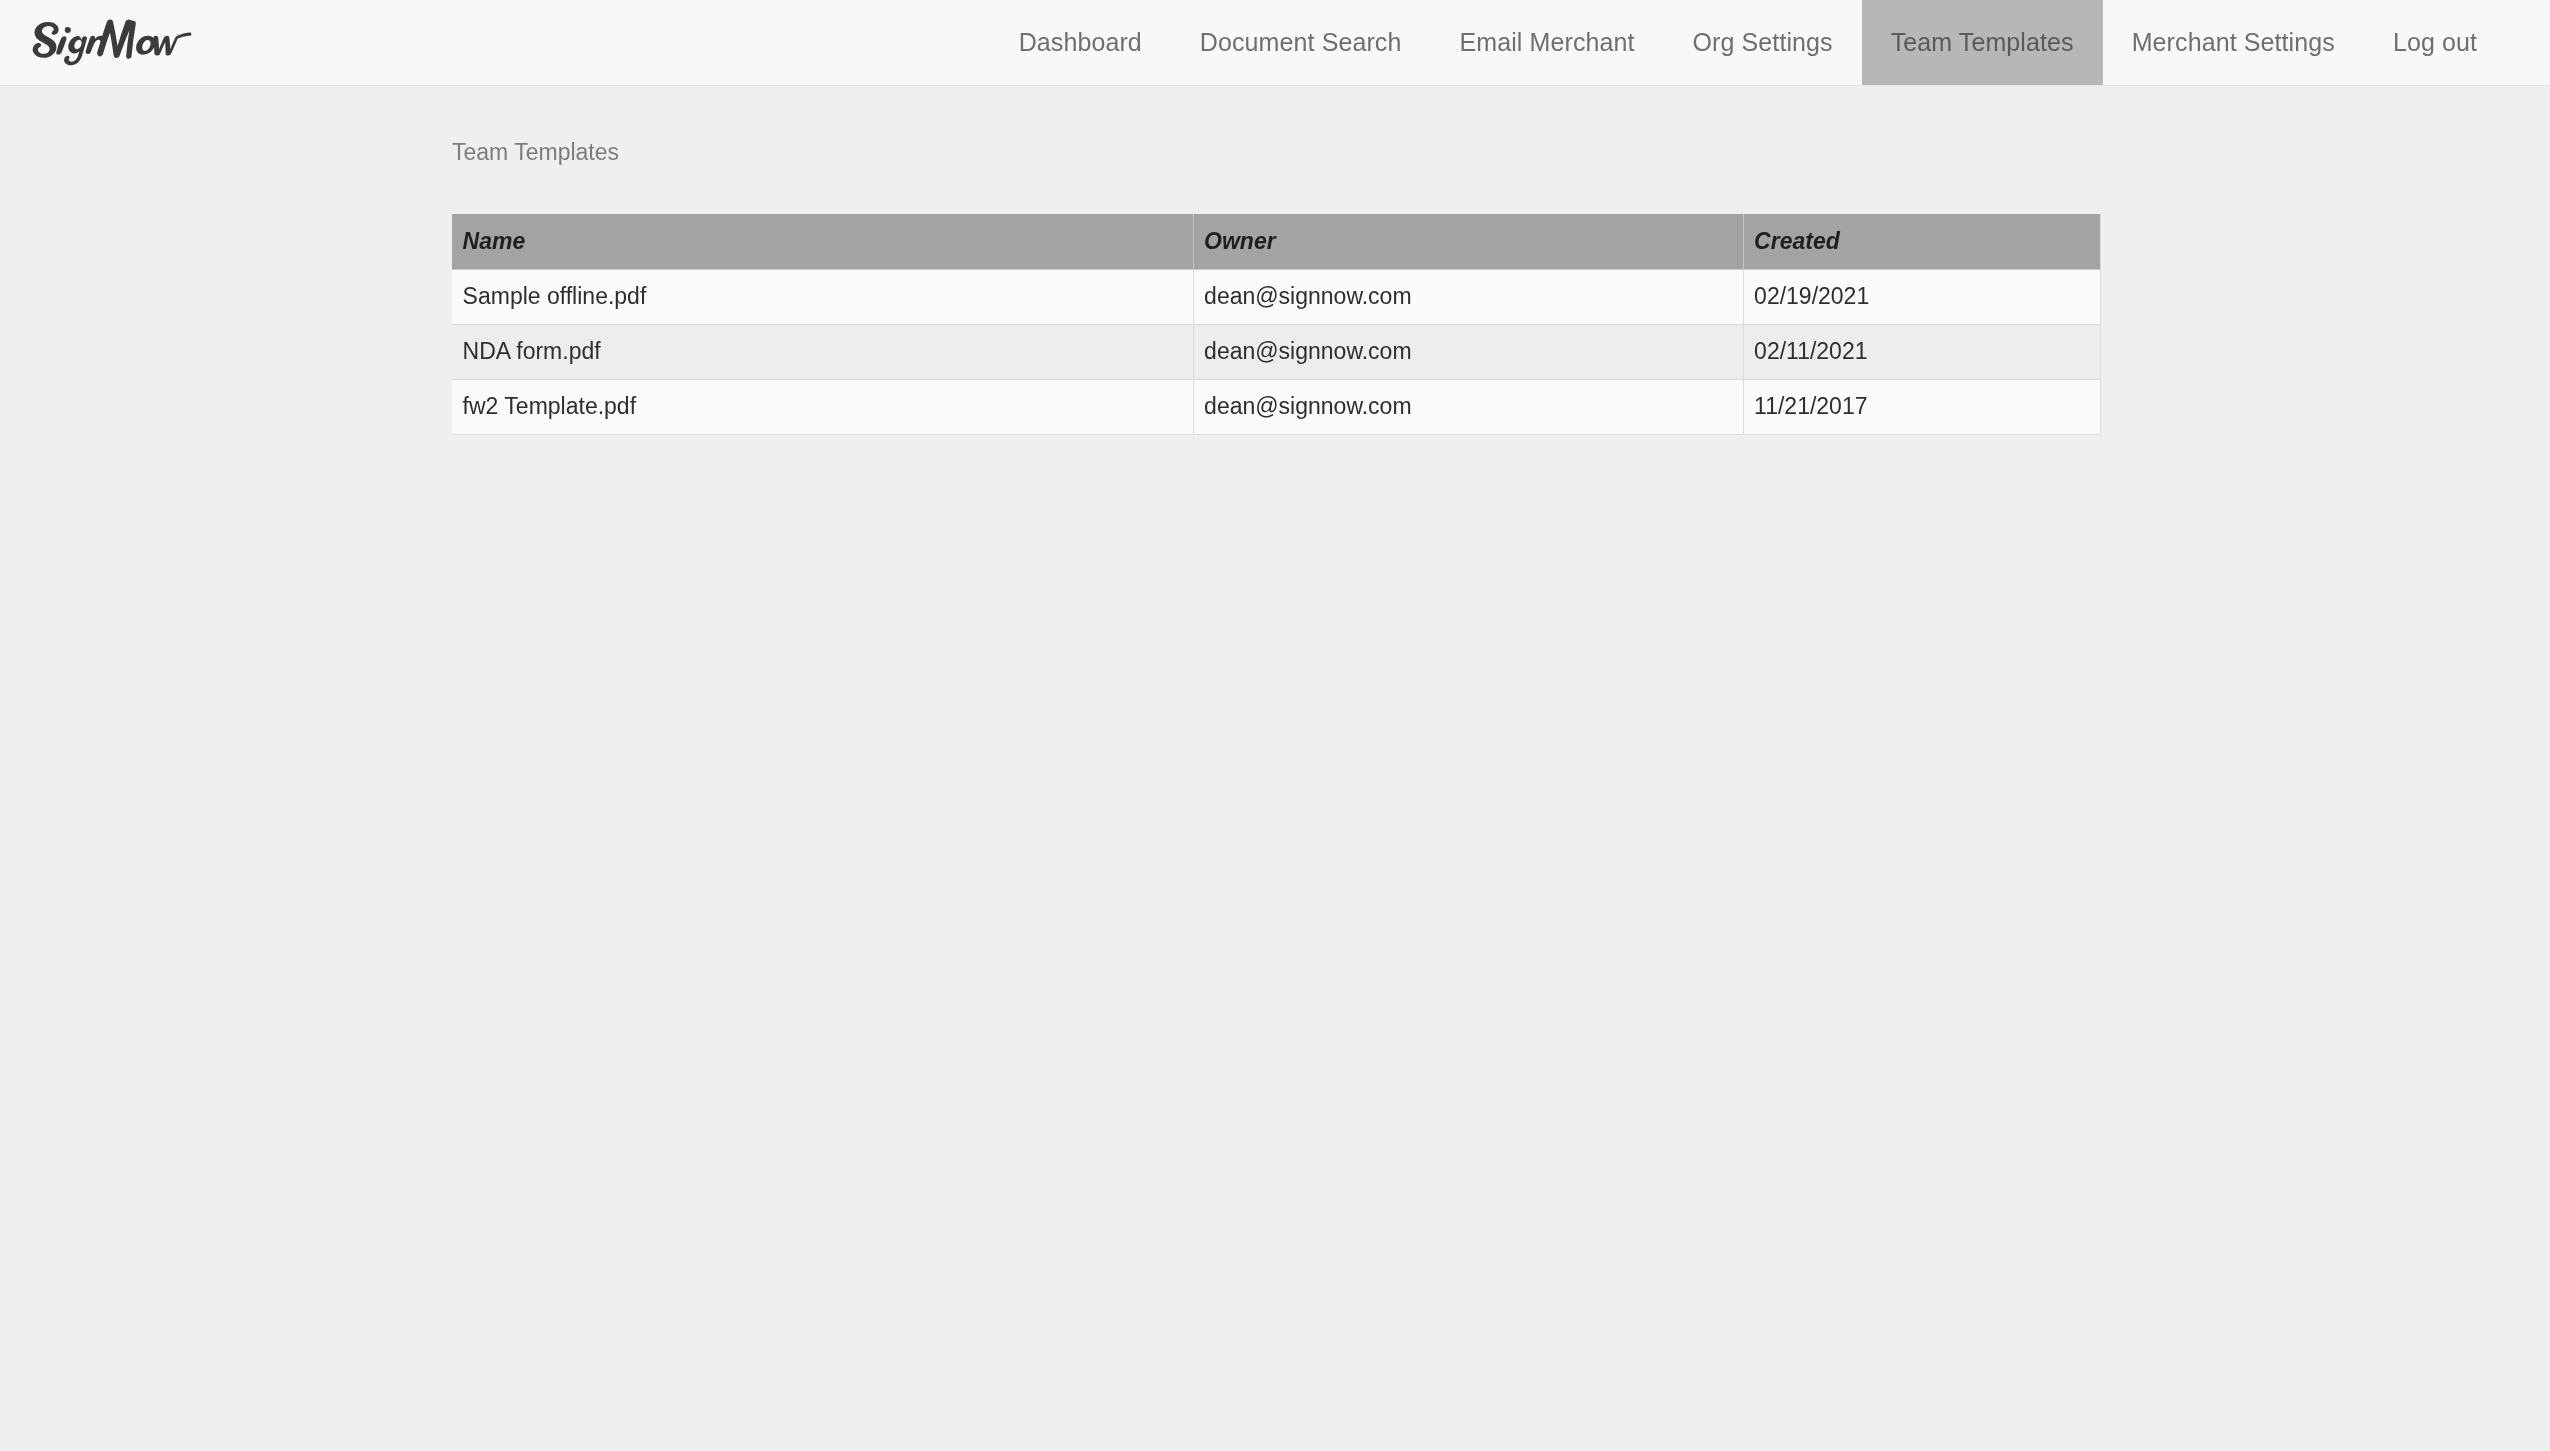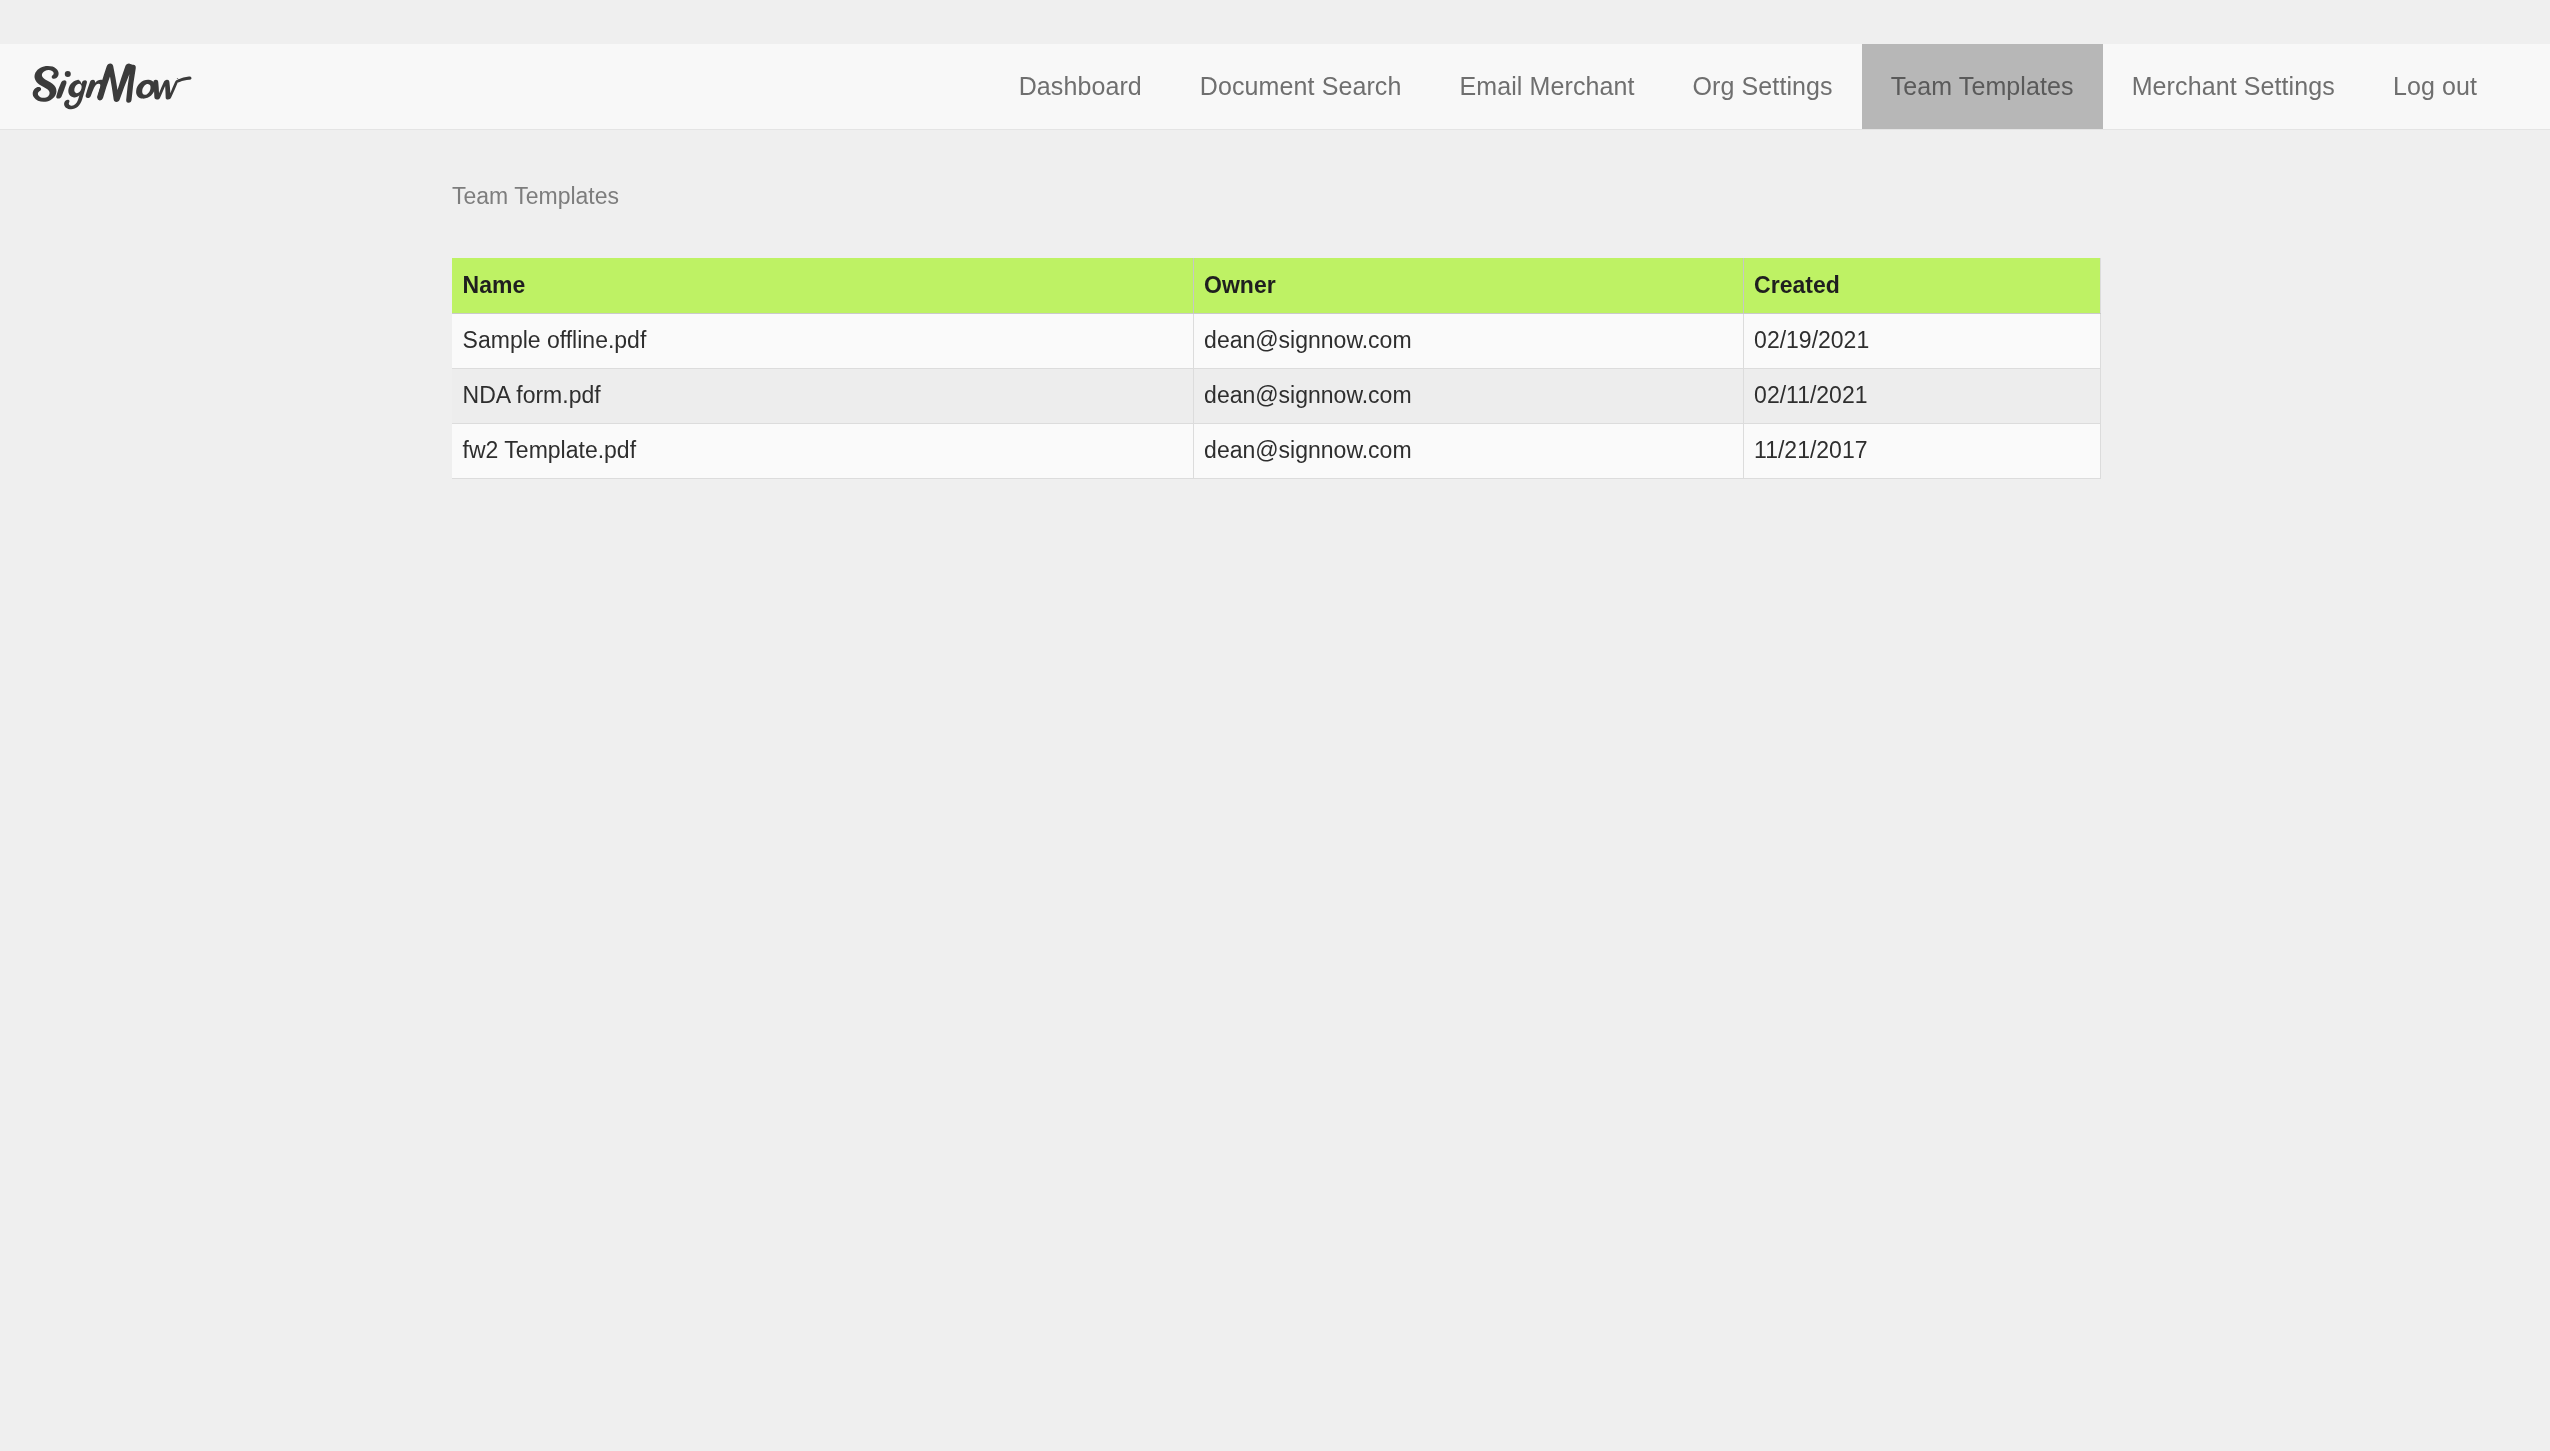--- a/index.html
+++ b/index.html
@@ -19,21 +19,20 @@
 
   
   .navbar {
     position: relative;
     height: 86px;
     background: #f8f8f8;
     border-bottom: 0.9px solid #e4e4e4;
     display: flex;
     align-items: stretch;
     width: 100%;
-    margin-top: 44px;
   }
   .brand {
     display: flex;
     align-items: center;
     padding-left: 23px;
     padding-right: 17.7px;
     flex: 0 0 auto;
     text-decoration: none;
   }
   .brand-logo {
@@ -99,25 +98,26 @@
     text-align: left;
     vertical-align: middle;
     height: 55px;
     padding: 0 0 0 10.6px;
     font-weight: normal;
     color: #2e2e2e;
     border-right: 0.9px solid #dcdcdc;
     border-bottom: 0.9px solid #dcdcdc;
   }
   table.templates thead th {
-    background: #bef264;
+    background: #a3a3a3;
     font-weight: bold;
     color: #1f1f1f;
     border-bottom: 0.9px solid #cacaca;
     border-right: 0.9px solid #c6c6c6;
+    font-style: italic;
   }
   table.templates thead th:last-child,
   table.templates tbody td:last-child {
     border-right: 0.9px solid #dcdcdc;
   }
   table.templates tbody tr:nth-child(odd) td { background: #fafafa; }
   table.templates tbody tr:nth-child(even) td { background: #ededed; }
 
   col.col-name    { width: 741px; }
   col.col-owner   { width: 550px; }

